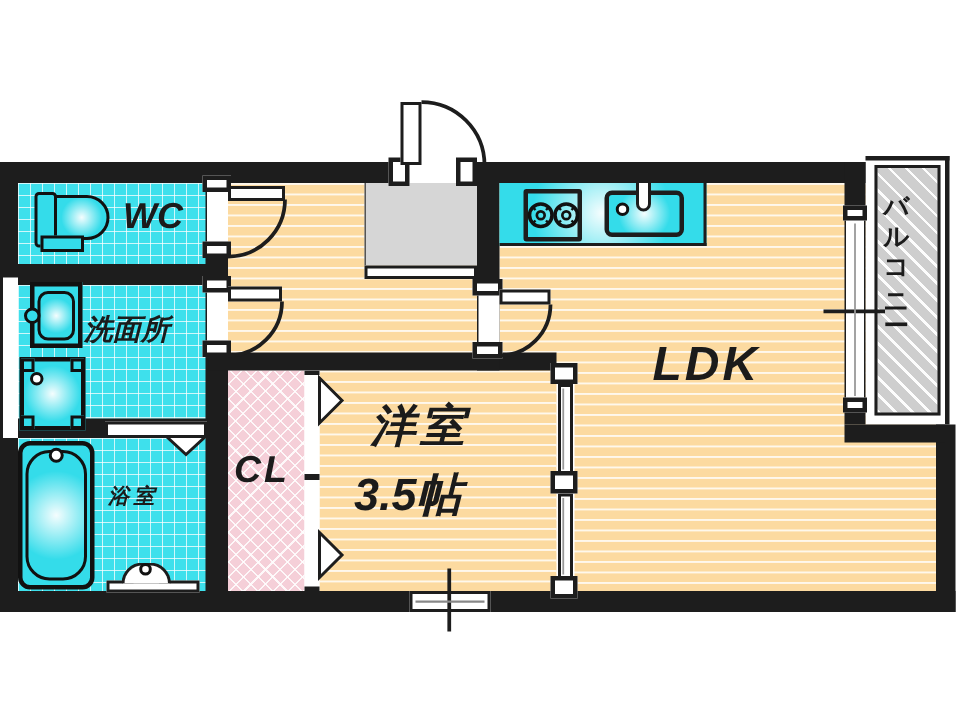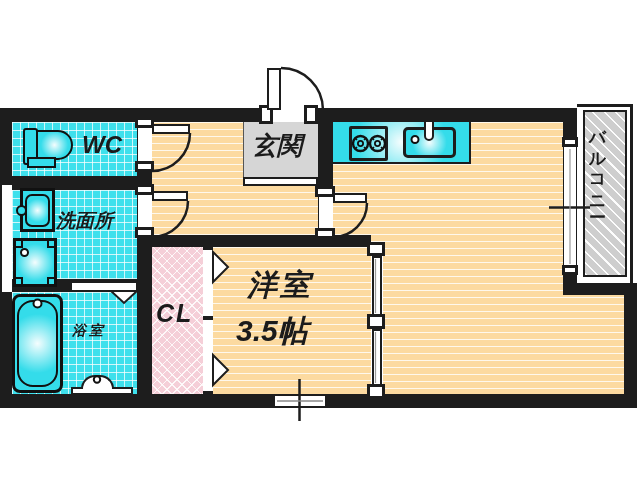--- a/index.html
+++ b/index.html
@@ -158,18 +158,18 @@
     <line x1="277" y1="401" x2="323" y2="401" stroke="#888" stroke-width="1.5"></line>
 
     <line x1="375.5" y1="259" x2="375.5" y2="313" stroke="#999" stroke-width="1.2"></line>
     <line x1="375.5" y1="332" x2="375.5" y2="383" stroke="#999" stroke-width="1.2"></line>
   </svg>
 
   <div class="lbl" style="left:82px;top:133px;font-size:24px;">WC</div>
   <div class="lbl" style="left:56px;top:211px;font-size:19px;font-family:Liberation Serif, serif;">洗面所</div>
   <div class="lbl" style="left:72px;top:323px;font-size:14px;letter-spacing:3px;">浴室</div>
   <div class="lbl" style="left:156px;top:301px;font-size:25px;letter-spacing:2px;">CL</div>
-  <div class="lbl" style="left:252px;top:133px;font-size:25px;">玄関</div>
   <div class="lbl" style="left:247px;top:270px;font-size:30px;letter-spacing:3px;">洋室</div>
   <div class="lbl" style="left:236px;top:316px;font-size:30px;">3.5帖</div>
+  <div class="lbl" style="left:435px;top:226px;font-size:32px;letter-spacing:2px;">LDK</div>
   <div class="lbl" style="left:589px;top:118px;font-size:17px;writing-mode:vertical-rl;letter-spacing:3px;font-style:normal;">バルコニー</div>
 
 </div>
 
 </body></html>

